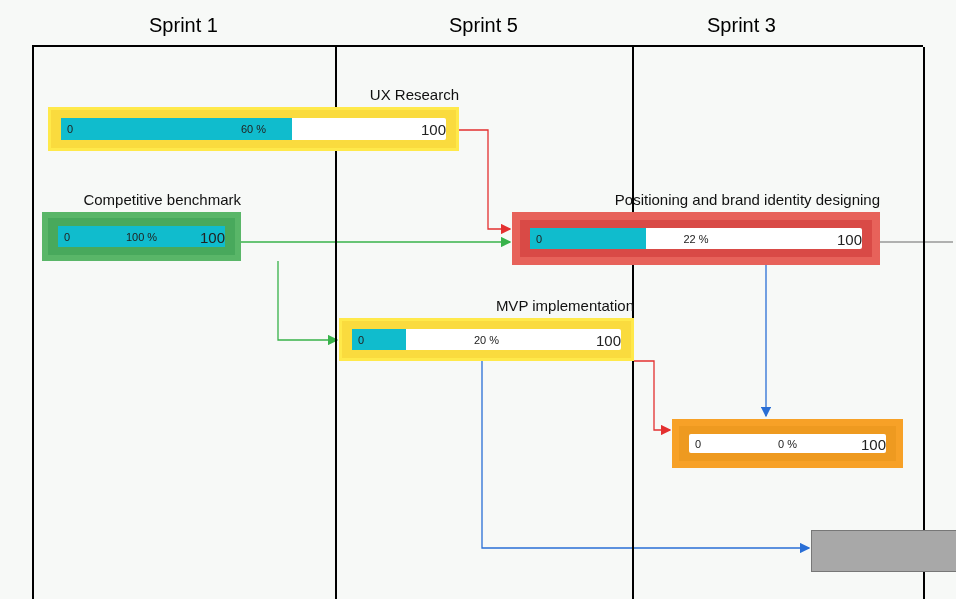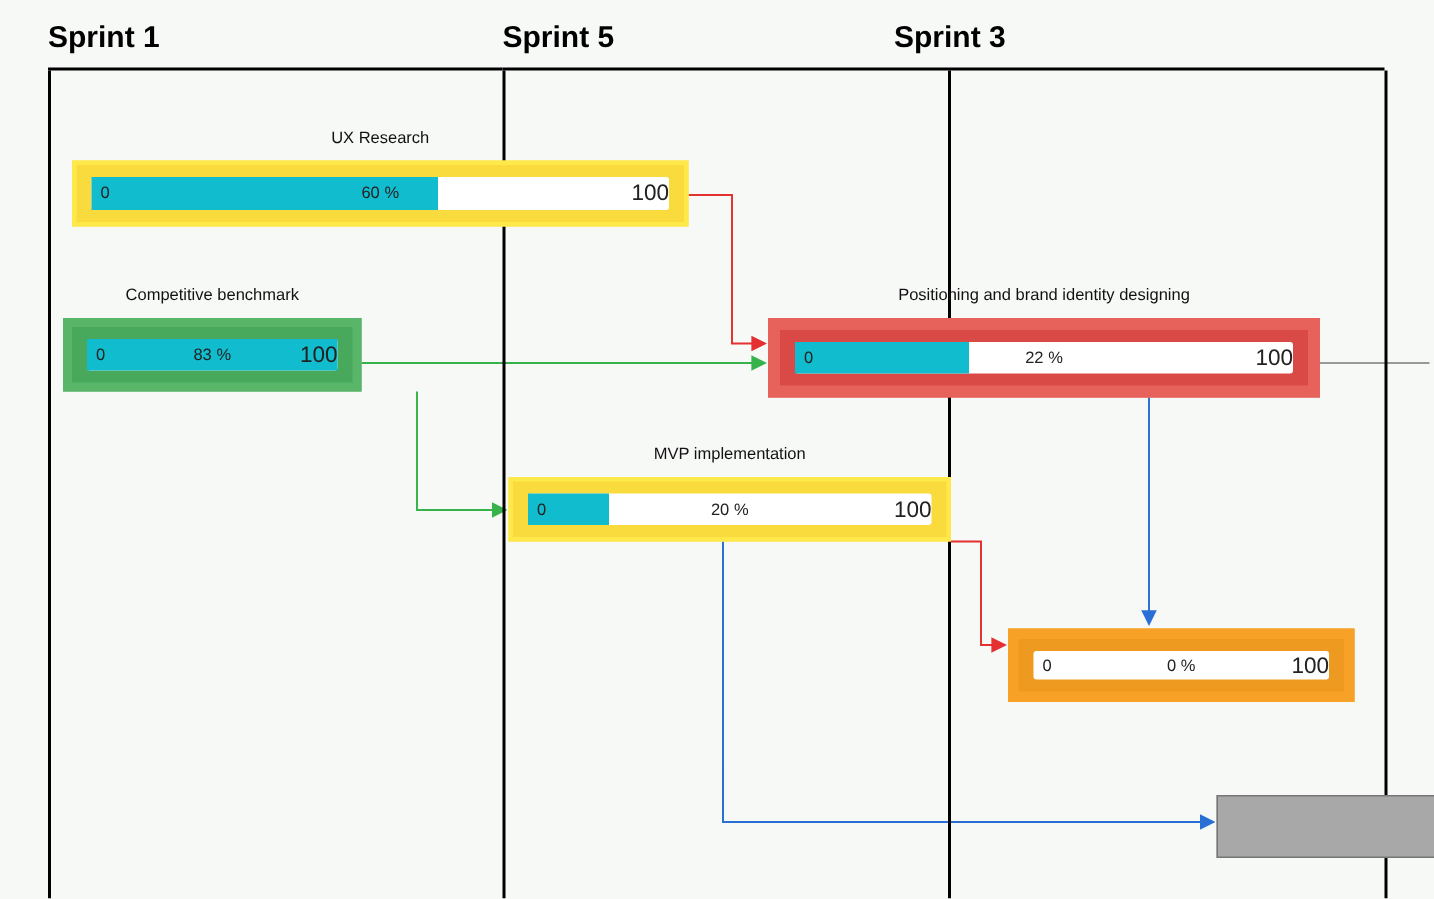--- a/index.html
+++ b/index.html
@@ -1,21 +1,21 @@
 <!DOCTYPE html>
 <html><head>
 <meta charset="utf-8">
 <style>
 html,body{margin:0;padding:0;width:956px;height:599px;background:#f7f9f7;font-family:Helvetica,Arial,sans-serif;overflow:hidden}
 .stage{position:relative;width:956px;height:599px}
 svg.connectors{position:absolute;left:0;top:0;pointer-events:none}
 .col-line{position:absolute;top:47px;bottom:0;width:2px;background:#000}
-.header{position:absolute;top:14px;font-size:20px;font-weight:700;color:#000;}
+.header{position:absolute;top:14px;font-size:20px;font-weight:400;color:#000;text-align:center}
 .header-under{position:absolute;top:45px;height:2px;background:#000}
-.task-label{position:absolute;font-size:11px;color:#111;text-align:center;white-space:nowrap}
+.task-label{position:absolute;font-size:15px;color:#111;text-align:right;white-space:nowrap}
 .task{position:absolute;box-sizing:border-box}
 .task-inner{position:absolute;left:10px;right:10px;top:8px;bottom:8px;background:#fff;border-radius:2px}
 .bar{position:absolute;left:0;top:0;bottom:0;background:#10bccd}
 .pmin{position:absolute;left:6px;top:50%;transform:translateY(-50%);font-size:11px;color:#222}
 .pmax{position:absolute;right:0;top:50%;transform:translateY(-50%);font-size:15px;color:#222}
 .ppct{position:absolute;top:50%;left:50%;transform:translate(-50%,-50%);font-size:11px;color:#222}
 .gray-box{position:absolute;background:#a8a8a8;border:1px solid #777}
 </style>
 </head>
 <body>
@@ -68,21 +68,21 @@
     <span class="ppct">60 %</span>
     <span class="pmax">100</span>
   </div>
 </div>
 
 <div class="task-label" style="left:42px;width:199px;top:191px">Competitive benchmark</div>
 <div class="task" style="left:42px;top:212px;width:199px;height:49px;border:6px solid #59b668;background:#48a95c">
   <div class="task-inner">
     <div class="bar" style="width:100%"></div>
     <span class="pmin">0</span>
-    <span class="ppct">83 %</span>
+    <span class="ppct">100 %</span>
     <span class="pmax">100</span>
   </div>
 </div>
 
 <div class="task-label" style="left:512px;width:368px;top:191px">Positioning and brand identity designing</div>
 <div class="task" style="left:512px;top:212px;width:368px;height:53px;border:8px solid #e7625a;background:#d94a46">
   <div class="task-inner">
     <div class="bar" style="width:35%"></div>
     <span class="pmin">0</span>
     <span class="ppct">22 %</span>

